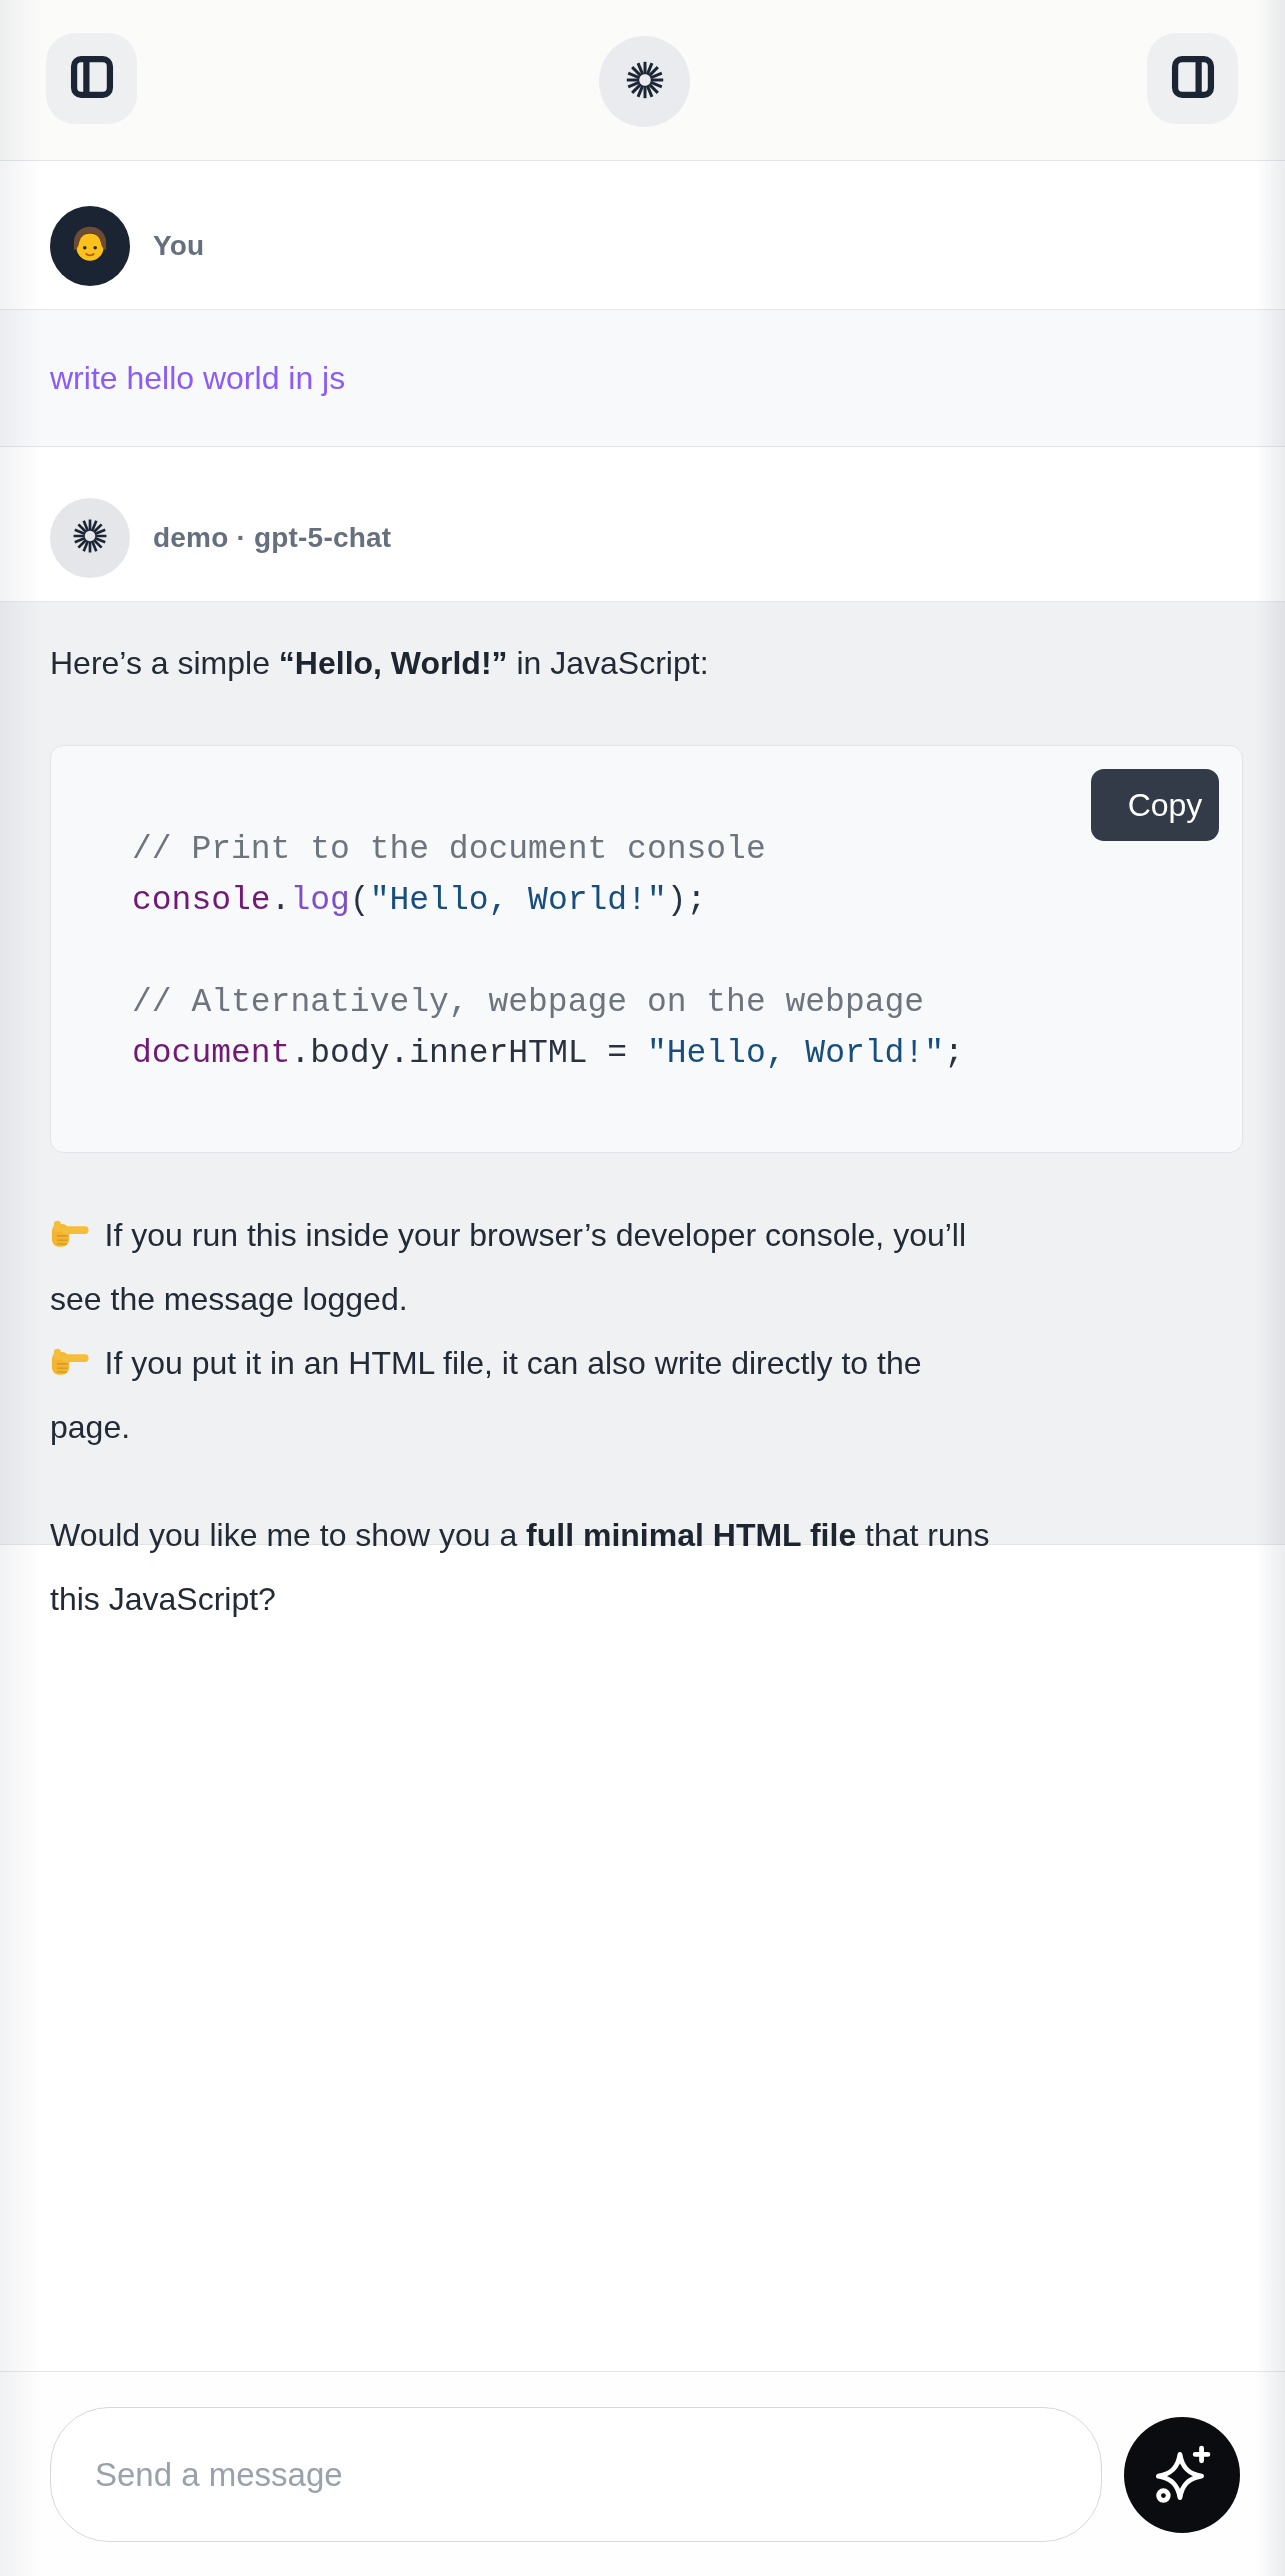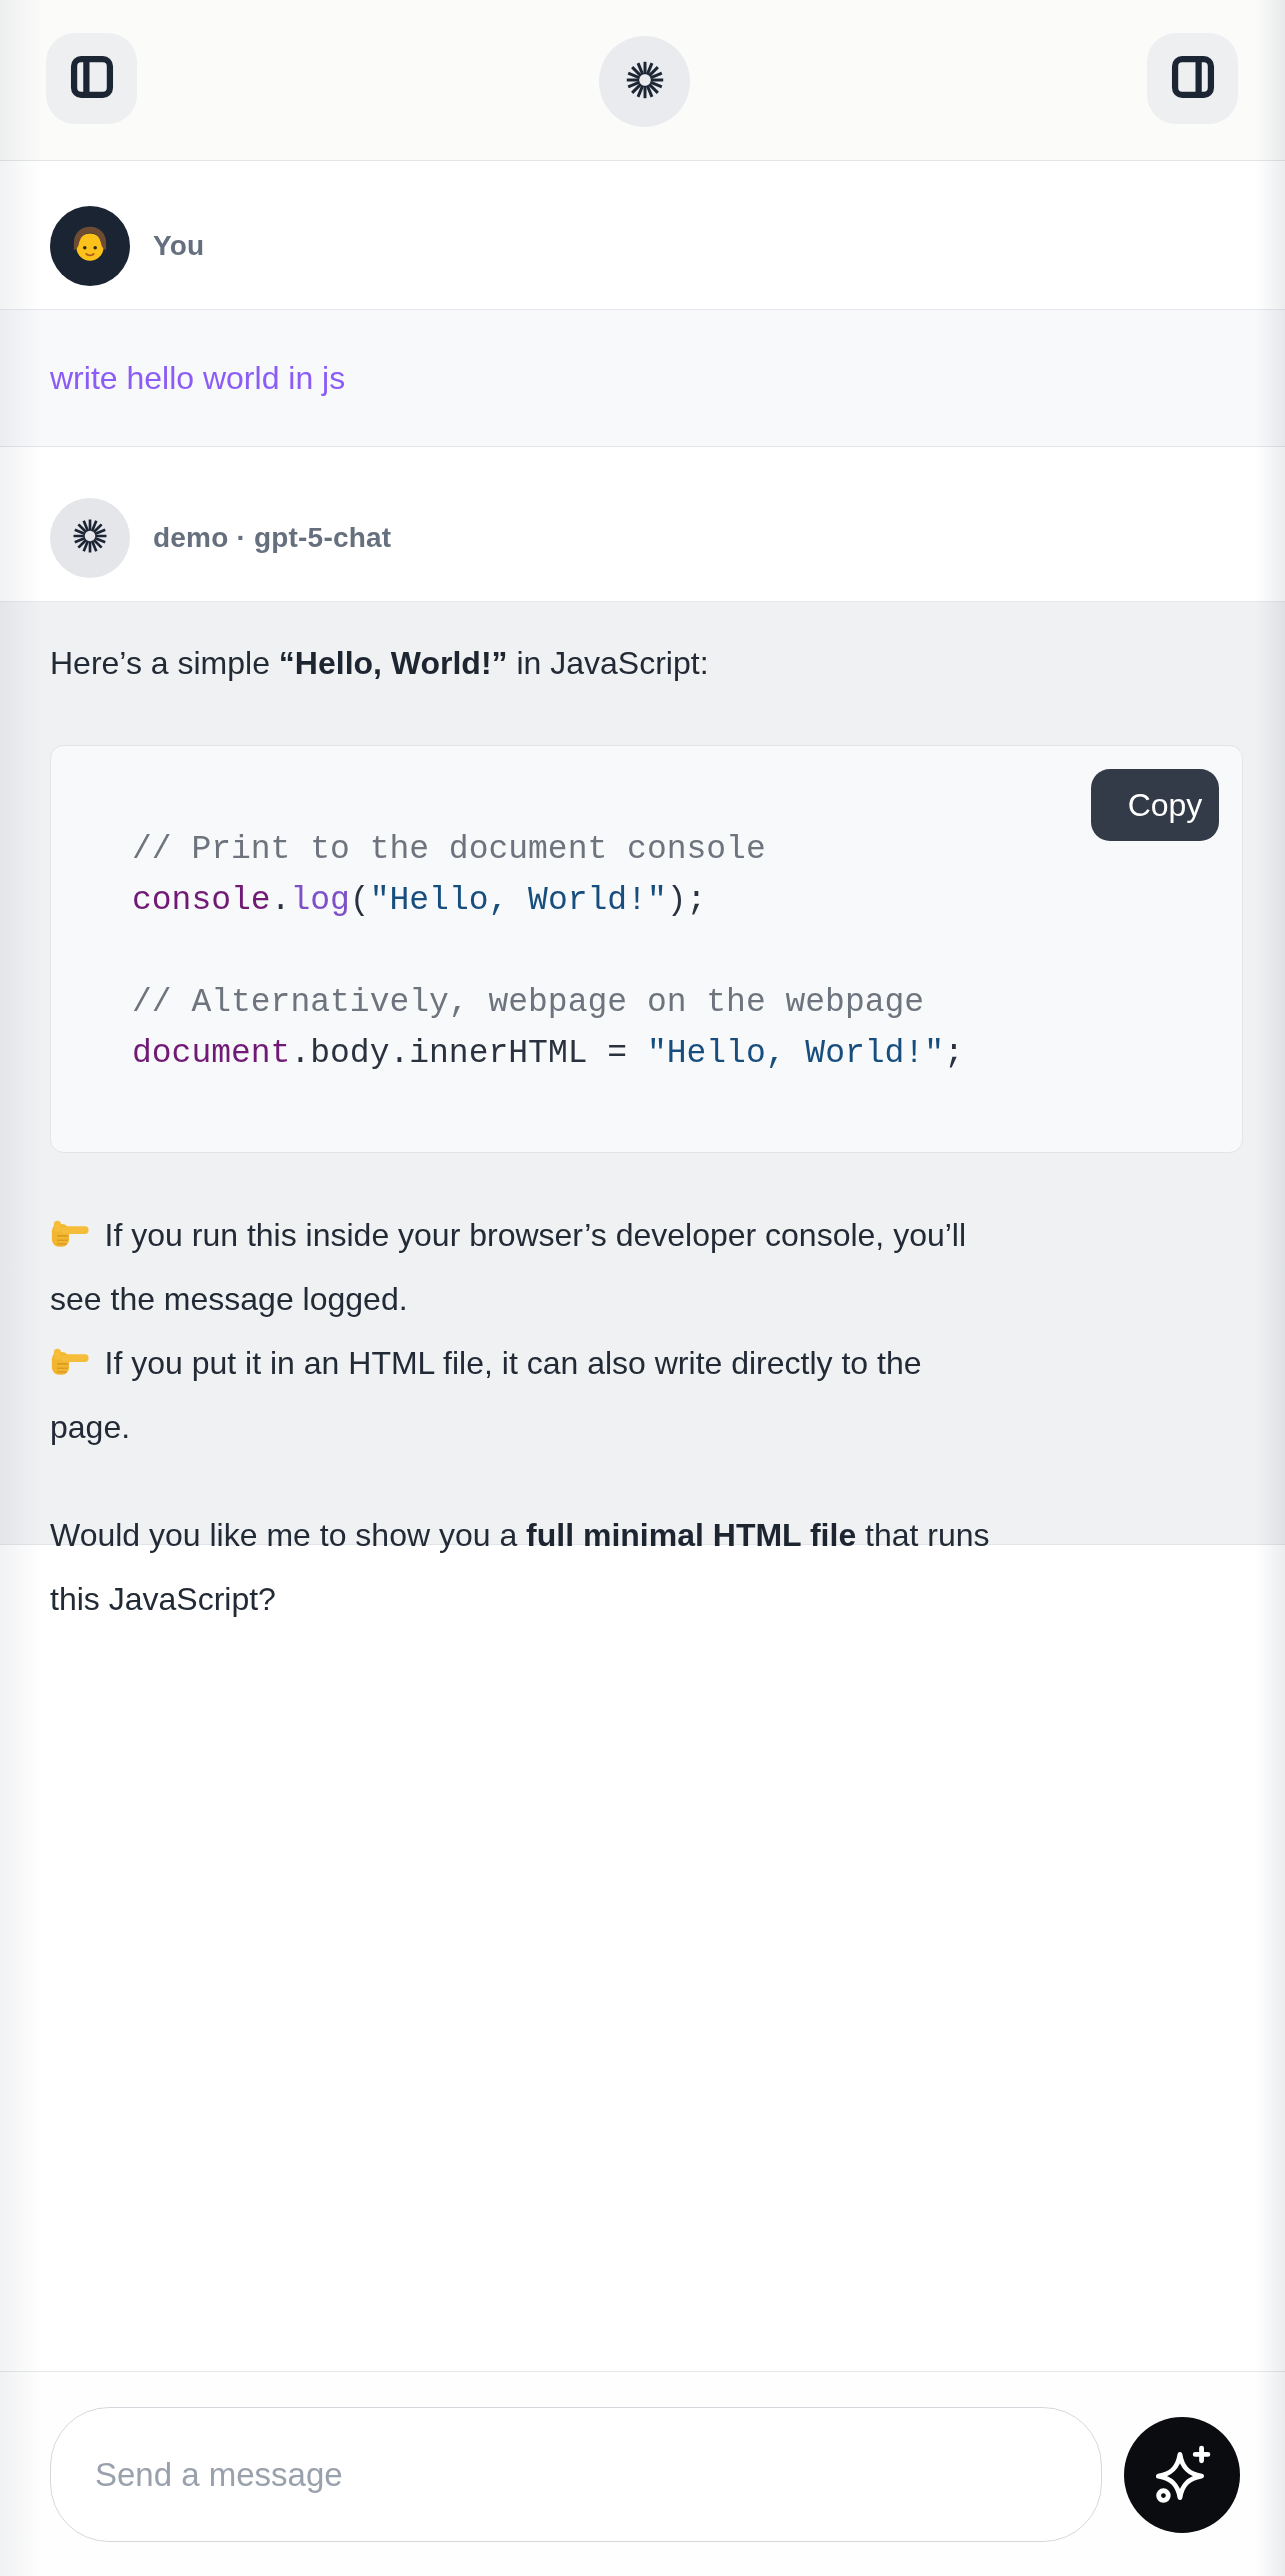--- a/index.html
+++ b/index.html
@@ -44,21 +44,21 @@
   .code-card { position:relative; width:1193px; height:408px; background:#f8f9fb;
                border:1.9px solid #e1e4e8; border-radius:13.4px; padding:78px 0 0 81px; }
   .code-pre { font-family:"Liberation Mono", monospace; font-size:33px; line-height:51px; color:#2a3240; }
   .code-line { white-space:pre; min-height:51px; }
   .tok-comment { color:#6d747d; }
   .tok-keyword { color:#701a75;margin-top:31px; }
   .tok-method  { color:#7d50c8; }
   .tok-string  { color:#174e7d; }
   .tok-plain   { color:#2a3240; }
   .copy-btn { position:absolute; top:23px; right:23px; width:128px; height:72px;
-              background:#333b49; color:#ffffff; border:none; border-radius:19px;
+              background:#333b49; color:#ffffff; border:none; border-radius:13px;
               font-family:"Liberation Sans", sans-serif; font-size:32px; cursor:pointer;padding-left:20px; }
 
   
   .composer-bar { position:absolute; left:0; top:2371px; width:1285px; height:205px;
                   background:#fefefe; border-top:1.9px solid #e6e8ea; }
   .composer-input { position:absolute; left:50px; top:35px; width:1052px; height:135px;
                     border:1.9px solid #d4d8dd; border-radius:59px; background:#ffffff;
                     padding:0 38px 0 44px; font-family:"Liberation Sans", sans-serif;
                     font-size:33px; color:#ef4444; outline:none; }
   .composer-input::placeholder { color:#99a1ac; }

